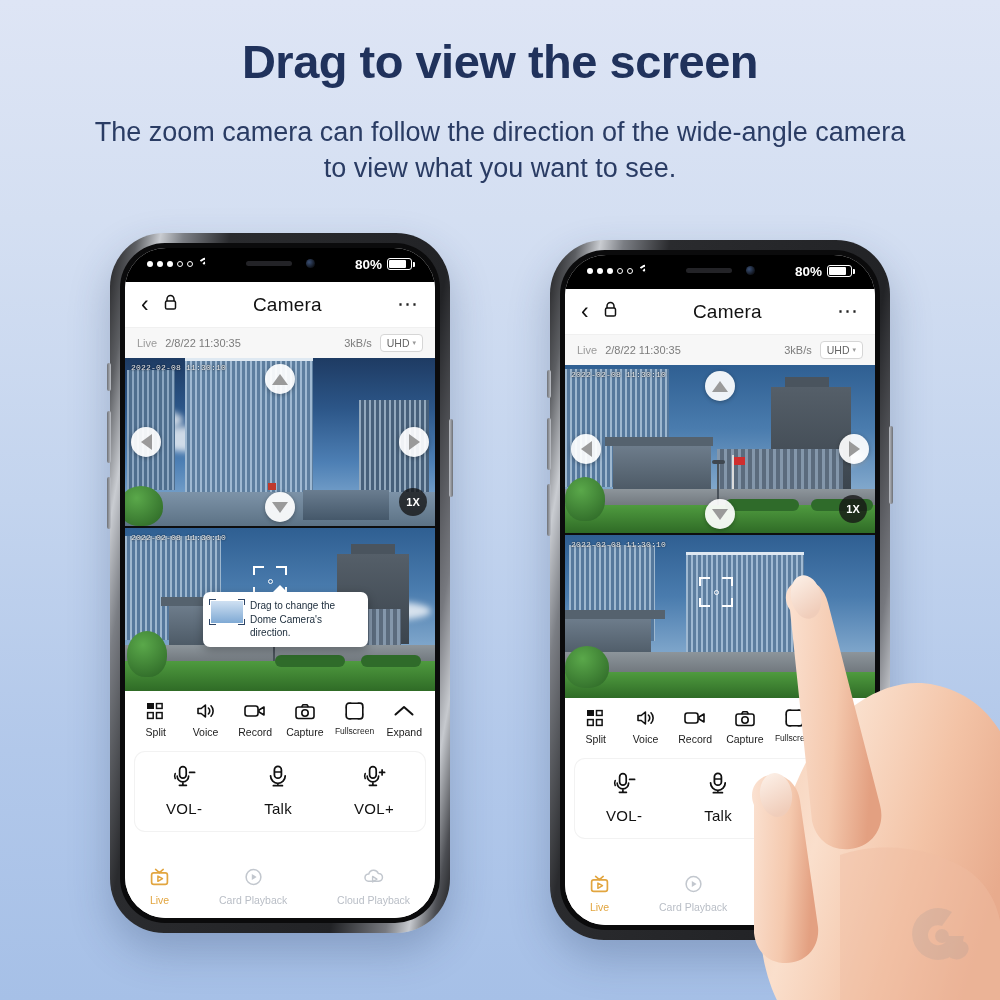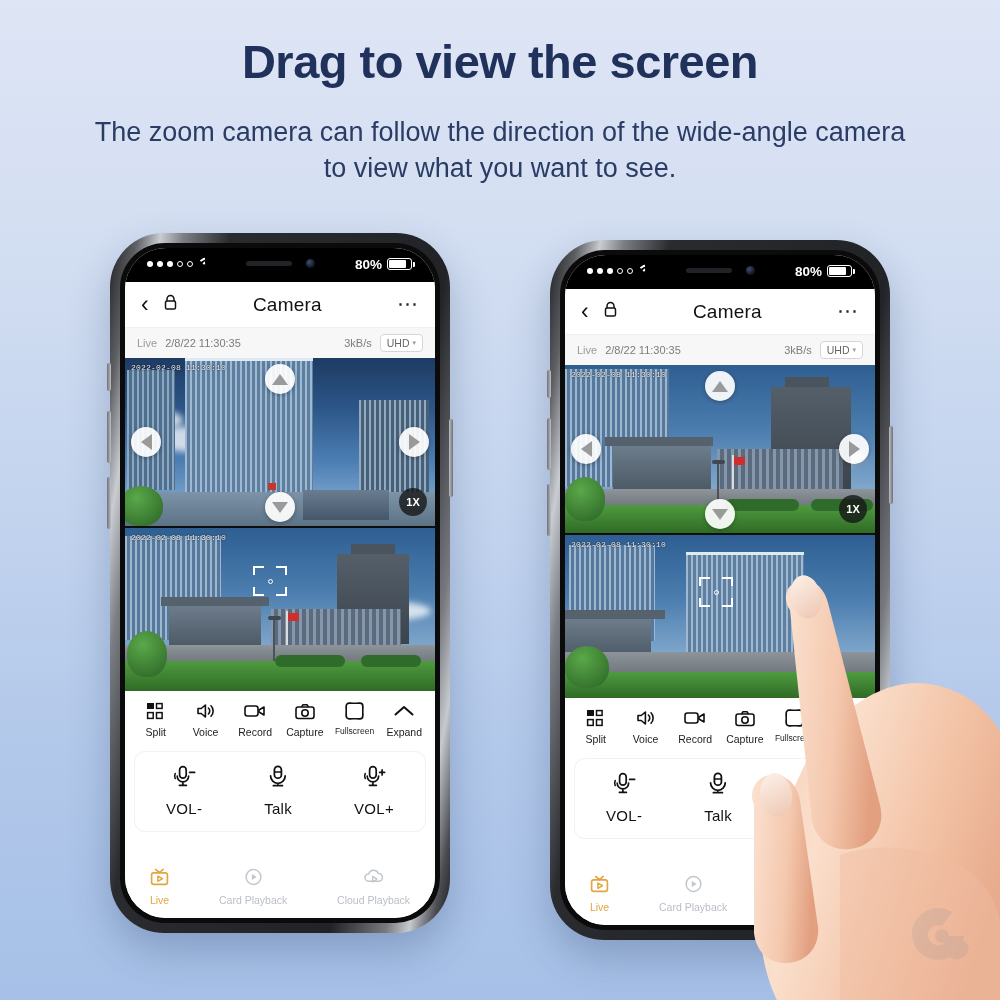--- a/index.html
+++ b/index.html
@@ -394,20 +394,29 @@
           <div class="ts-overlay">2022-02-08 11:30:10</div>
 
           <div class="focus-box">
             <span class="tl"></span>
               <span class="tr"></span>
               <span class="bl"></span>
               <span class="br"></span>
             <span class="ctr"></span>
           </div>
 
+          <div class="tooltip">
+            <span class="tt-thumb">
+              <i class="c tl"></i>
+                <i class="c tr"></i>
+                <i class="c bl"></i>
+                <i class="c br"></i>
+            </span>
+            <span class="tt-text">Drag to change the Dome Camera's direction.</span>
+          </div>
         </div>
       </div>
 
       <div class="toolbar">
         <div class="tool">
           <span class="ic">
             <svg width="19" height="18" viewBox="0 0 19 18">
                 <rect x="1" y="1" width="7" height="6" fill="#111"></rect>
                 <rect x="10.5" y="1.6" width="5.6" height="4.8" fill="none" stroke="#111" stroke-width="1.5"></rect>
                 <rect x="1.6" y="10.6" width="5.6" height="5.8" fill="none" stroke="#111" stroke-width="1.5"></rect>

